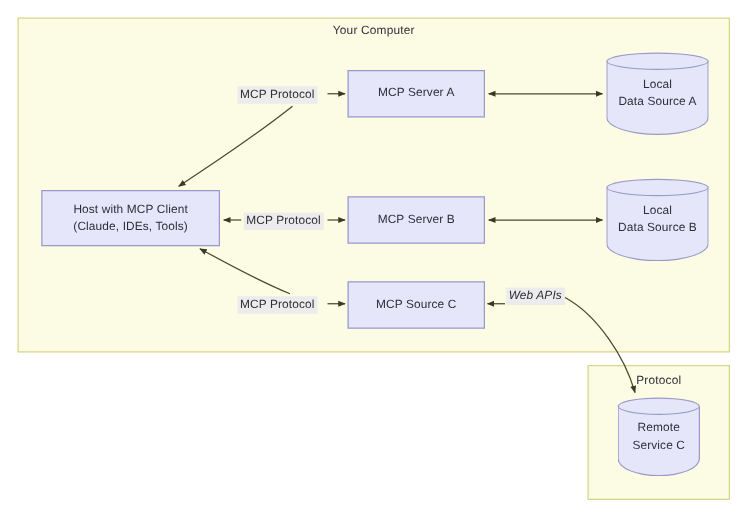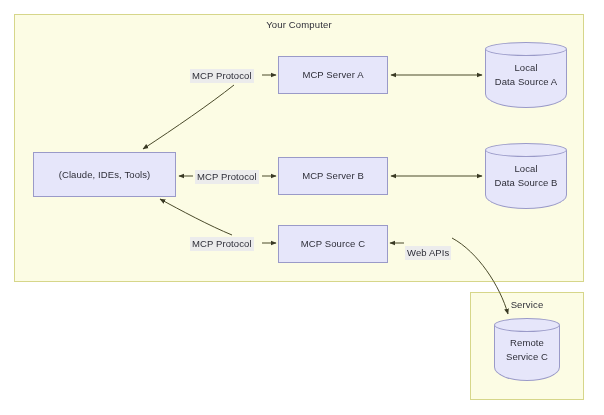--- a/index.html
+++ b/index.html
@@ -116,24 +116,25 @@
 </head>
 <body>
 
 <div id="diagram-root">
 
   <div class="container-box" id="your-computer-container" style="left:14px; top:14px; width:570px; height:268px;">
     <div class="container-title">Your Computer</div>
   </div>
 
   <div class="container-box" id="internet-container" style="left:470px; top:292px; width:114px; height:108px;">
-    <div class="container-title">Service</div>
+    <div class="container-title">Protocol</div>
   </div>
 
   <div class="node-box" id="host-node" style="left:33px; top:152px; width:143px; height:45px;">
+    <span>Host with MCP Client</span>
     <span class="line2">(Claude, IDEs, Tools)</span>
   </div>
 
   <div class="node-box" id="server-a-node" style="left:278px; top:56px; width:110px; height:38px;">
     <span>MCP Server A</span>
   </div>
 
   <div class="node-box" id="server-b-node" style="left:278px; top:157px; width:110px; height:38px;">
     <span>MCP Server B</span>
   </div>
@@ -199,15 +200,15 @@
 
     <path d="M 452 238 C 478 252, 500 286, 508 314" fill="none" stroke="#4a4a2a" stroke-width="1" marker-end="url(#arrow-end)"></path>
   </svg>
 
   <div class="edge-label" style="left:190px; top:69px;">MCP Protocol</div>
 
   <div class="edge-label" style="left:195px; top:170px;">MCP Protocol</div>
 
   <div class="edge-label" style="left:190px; top:237px;">MCP Protocol</div>
 
-  <div class="edge-label" style="left:405px; top:246px;">Web APIs</div>
+  <div class="edge-label" style="left:405px; top:230px;font-style:italic;">Web APIs</div>
 
 </div>
 
 </body></html>

